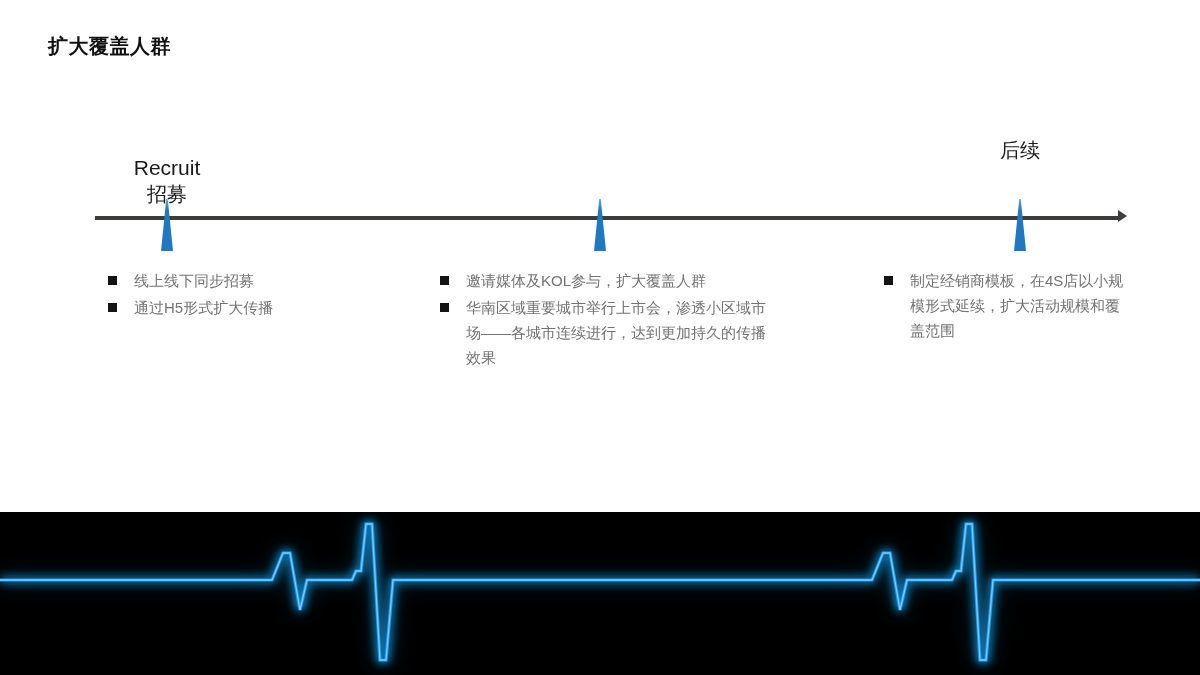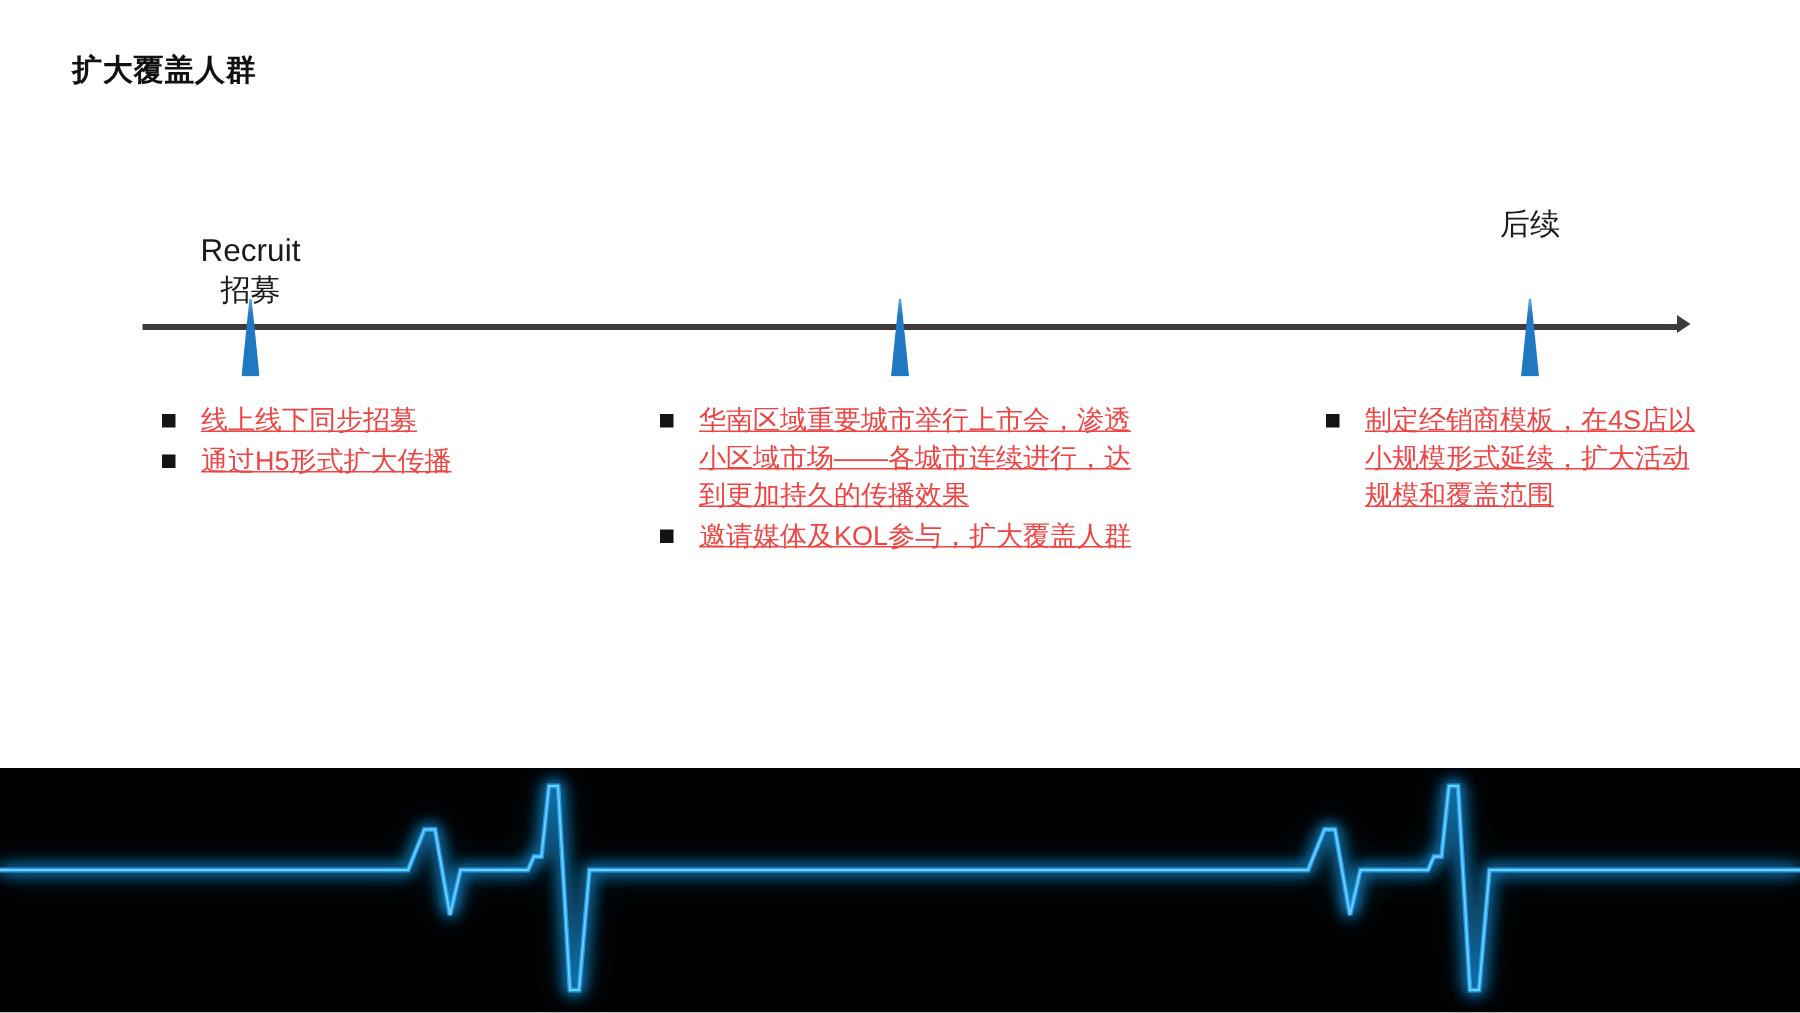--- a/index.html
+++ b/index.html
@@ -117,24 +117,23 @@
   }
   .bullet-square {
     flex: 0 0 auto;
     width: 9px;
     height: 9px;
     background: #141414;
     margin-top: 8px;
     margin-right: 17px;
   }
   .bullet-text {
-    font-size: 18px;
+    font-size: 15px;
     line-height: 25px;
-    color: #ef4444;
-    text-decoration: underline;
+    color: #737373;
   }
 
   
   .ecg-band {
     position: absolute;
     left: 0;
     top: 512px;
     width: 1200px;
     height: 163px;
     background: #000000;
@@ -186,25 +185,25 @@
       </div>
       <div class="bullet-item">
         <div class="bullet-square"></div>
         <div class="bullet-text">通过H5形式扩大传播</div>
       </div>
     </div>
 
     <div class="bullet-block" style="left:440px; width:326px;">
       <div class="bullet-item">
         <div class="bullet-square"></div>
+        <div class="bullet-text">邀请媒体及KOL参与，扩大覆盖人群</div>
+      </div>
+      <div class="bullet-item">
+        <div class="bullet-square"></div>
         <div class="bullet-text">华南区域重要城市举行上市会，渗透小区域市场——各城市连续进行，达到更加持久的传播效果</div>
-      </div>
-      <div class="bullet-item">
-        <div class="bullet-square"></div>
-        <div class="bullet-text">邀请媒体及KOL参与，扩大覆盖人群</div>
       </div>
     </div>
 
     <div class="bullet-block" style="left:884px; width:250px;">
       <div class="bullet-item">
         <div class="bullet-square"></div>
         <div class="bullet-text">制定经销商模板，在4S店以小规模形式延续，扩大活动规模和覆盖范围</div>
       </div>
     </div>
 

